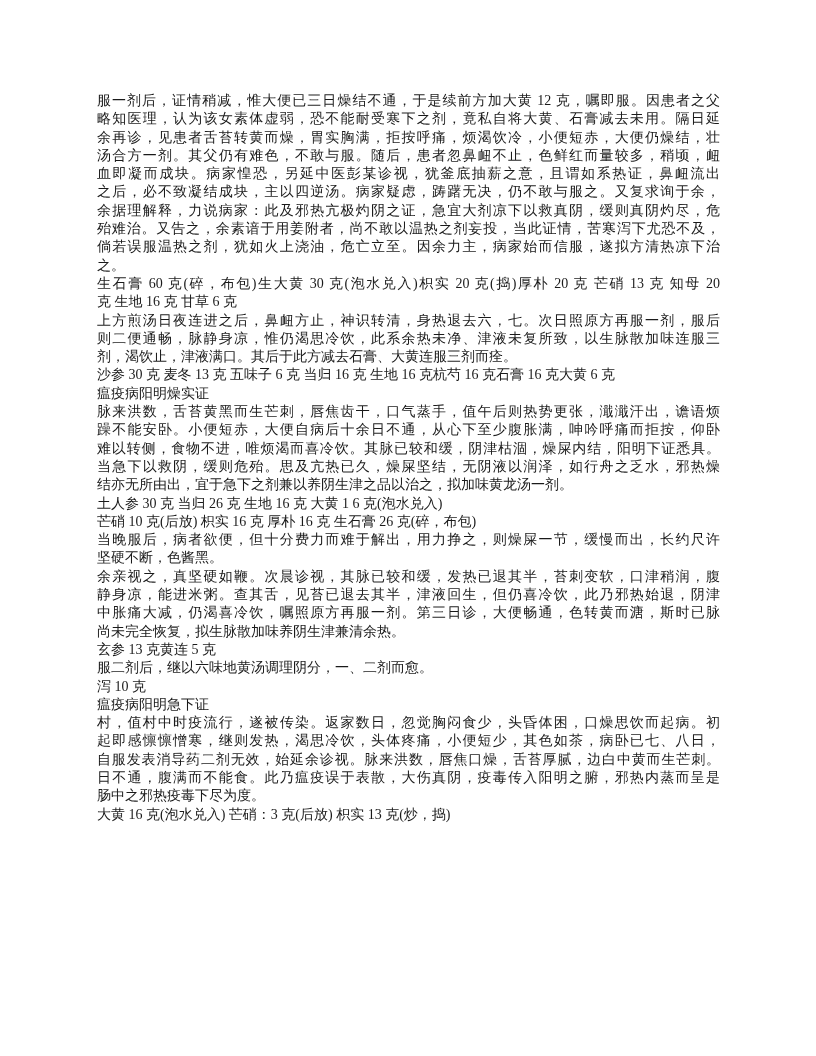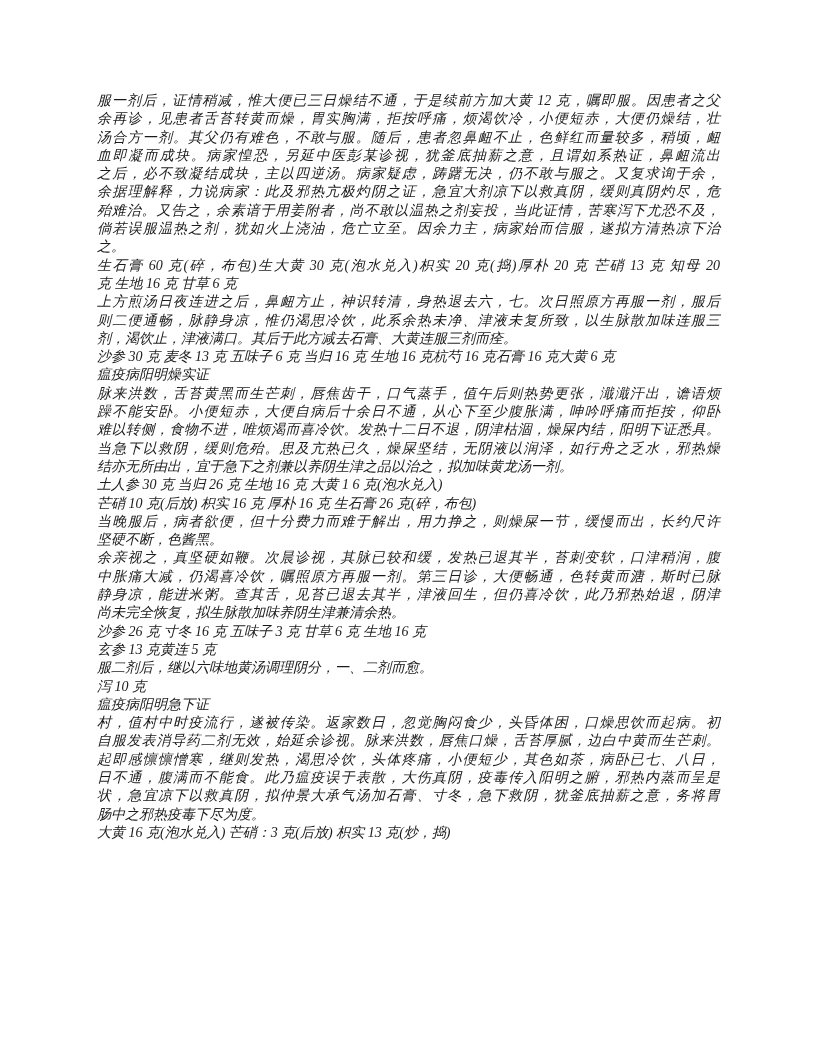--- a/index.html
+++ b/index.html
@@ -8,21 +8,20 @@
     background: #ffffff;
   }
   .page {
     position: relative;
     width: 816px;
     height: 1056px;
     background: #ffffff;
     overflow: hidden;
     box-sizing: border-box;
     padding: 92px 96px 0 97px;
-    font-style: italic;
   }
   .doc {
     width: 623px;
     color: #1a1a1a;
     font-family: "Liberation Serif", "DejaVu Serif", serif;
     font-size: 14px;
     line-height: 18.3px;
     -webkit-font-smoothing: antialiased;
   }
   .line {
@@ -35,54 +34,53 @@
     text-align-last: justify;
     text-justify: inter-character;
   }
 </style>
 </head>
 <body>
 
 <div class="page" style="background: rgb(255, 255, 255);">
   <div class="doc" style="color: rgb(26, 26, 26);">
       <div class="line j">服一剂后，证情稍减，惟大便已三日燥结不通，于是续前方加大黄 12 克，嘱即服。因患者之父</div>
+      <div class="line j">略知医理，认为该女素体虚弱，恐不能耐受寒下之剂，竟私自将大黄、石膏减去未用。隔日延</div>
       <div class="line j">余再诊，见患者舌苔转黄而燥，胃实胸满，拒按呼痛，烦渴饮冷，小便短赤，大便仍燥结，壮</div>
       <div class="line j">汤合方一剂。其父仍有难色，不敢与服。随后，患者忽鼻衄不止，色鲜红而量较多，稍顷，衄</div>
       <div class="line j">血即凝而成块。病家惶恐，另延中医彭某诊视，犹釜底抽薪之意，且谓如系热证，鼻衄流出</div>
       <div class="line j">之后，必不致凝结成块，主以四逆汤。病家疑虑，踌躇无决，仍不敢与服之。又复求询于余，</div>
       <div class="line j">余据理解释，力说病家：此及邪热亢极灼阴之证，急宜大剂凉下以救真阴，缓则真阴灼尽，危</div>
       <div class="line j">殆难治。又告之，余素谙于用姜附者，尚不敢以温热之剂妄投，当此证情，苦寒泻下尤恐不及，</div>
       <div class="line j">倘若误服温热之剂，犹如火上浇油，危亡立至。因余力主，病家始而信服，遂拟方清热凉下治</div>
       <div class="line">之。</div>
       <div class="line j">生石膏 60 克(碎，布包)生大黄 30 克(泡水兑入)枳实 20 克(捣)厚朴 20 克 芒硝 13 克 知母 20</div>
       <div class="line">克 生地 16 克 甘草 6 克</div>
       <div class="line j">上方煎汤日夜连进之后，鼻衄方止，神识转清，身热退去六，七。次日照原方再服一剂，服后</div>
       <div class="line j">则二便通畅，脉静身凉，惟仍渴思冷饮，此系余热未净、津液未复所致，以生脉散加味连服三</div>
       <div class="line">剂，渴饮止，津液满口。其后于此方减去石膏、大黄连服三剂而痊。</div>
       <div class="line">沙参 30 克 麦冬 13 克 五味子 6 克 当归 16 克 生地 16 克杭芍 16 克石膏 16 克大黄 6 克</div>
       <div class="line">瘟疫病阳明燥实证</div>
       <div class="line j">脉来洪数，舌苔黄黑而生芒刺，唇焦齿干，口气蒸手，值午后则热势更张，濈濈汗出，谵语烦</div>
       <div class="line j">躁不能安卧。小便短赤，大便自病后十余日不通，从心下至少腹胀满，呻吟呼痛而拒按，仰卧</div>
-      <div class="line j">难以转侧，食物不进，唯烦渴而喜冷饮。发热十二日不退，阴津枯涸，燥屎内结，阳明下证悉具。</div>
+      <div class="line j">难以转侧，食物不进，唯烦渴而喜冷饮。其脉已较和缓，阴津枯涸，燥屎内结，阳明下证悉具。</div>
       <div class="line j">当急下以救阴，缓则危殆。思及亢热已久，燥屎坚结，无阴液以润泽，如行舟之乏水，邪热燥</div>
       <div class="line">结亦无所由出，宜于急下之剂兼以养阴生津之品以治之，拟加味黄龙汤一剂。</div>
       <div class="line">土人参 30 克 当归 26 克 生地 16 克 大黄 1 6 克(泡水兑入)</div>
       <div class="line">芒硝 10 克(后放) 枳实 16 克 厚朴 16 克 生石膏 26 克(碎，布包)</div>
       <div class="line j">当晚服后，病者欲便，但十分费力而难于解出，用力挣之，则燥屎一节，缓慢而出，长约尺许</div>
       <div class="line">坚硬不断，色酱黑。</div>
       <div class="line j">余亲视之，真坚硬如鞭。次晨诊视，其脉已较和缓，发热已退其半，苔刺变软，口津稍润，腹</div>
+      <div class="line j">静身凉，能进米粥。查其舌，见苔已退去其半，津液回生，但仍喜冷饮，此乃邪热始退，阴津</div>
       <div class="line j">中胀痛大减，仍渴喜冷饮，嘱照原方再服一剂。第三日诊，大便畅通，色转黄而溏，斯时已脉</div>
-      <div class="line j">静身凉，能进米粥。查其舌，见苔已退去其半，津液回生，但仍喜冷饮，此乃邪热始退，阴津</div>
       <div class="line">尚未完全恢复，拟生脉散加味养阴生津兼清余热。</div>
-      <div class="line">沙参 26 克 寸冬 16 克 五味子 3 克 甘草 6 克 生地 16 克</div>
       <div class="line">玄参 13 克黄连 5 克</div>
       <div class="line">服二剂后，继以六味地黄汤调理阴分，一、二剂而愈。</div>
       <div class="line">泻 10 克</div>
       <div class="line">瘟疫病阳明急下证</div>
       <div class="line j">村，值村中时疫流行，遂被传染。返家数日，忽觉胸闷食少，头昏体困，口燥思饮而起病。初</div>
+      <div class="line j">起即感懔懔憎寒，继则发热，渴思冷饮，头体疼痛，小便短少，其色如茶，病卧已七、八日，</div>
       <div class="line j">自服发表消导药二剂无效，始延余诊视。脉来洪数，唇焦口燥，舌苔厚腻，边白中黄而生芒刺。</div>
-      <div class="line j">起即感懔懔憎寒，继则发热，渴思冷饮，头体疼痛，小便短少，其色如茶，病卧已七、八日，</div>
       <div class="line j">日不通，腹满而不能食。此乃瘟疫误于表散，大伤真阴，疫毒传入阳明之腑，邪热内蒸而呈是</div>
-      <div class="line j">状，急宜凉下以救真阴，拟仲景大承气汤加石膏、寸冬，急下救阴，犹釜底抽薪之意，务将胃</div>
       <div class="line">肠中之邪热疫毒下尽为度。</div>
       <div class="line">大黄 16 克(泡水兑入) 芒硝：3 克(后放) 枳实 13 克(炒，捣)</div>
     </div>
 </div>
 
 </body></html>

